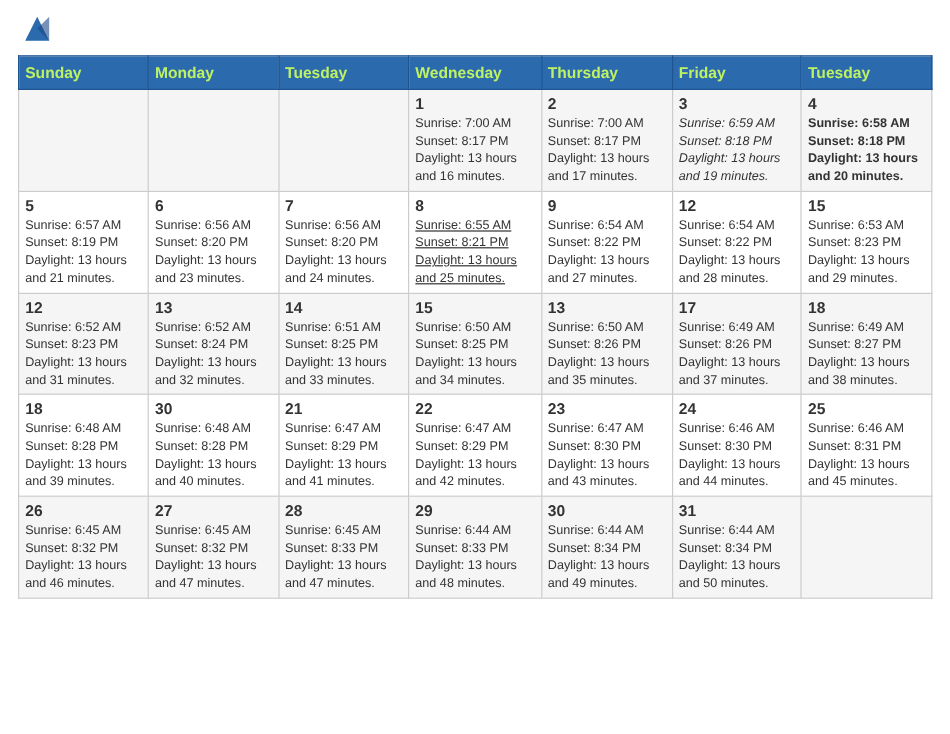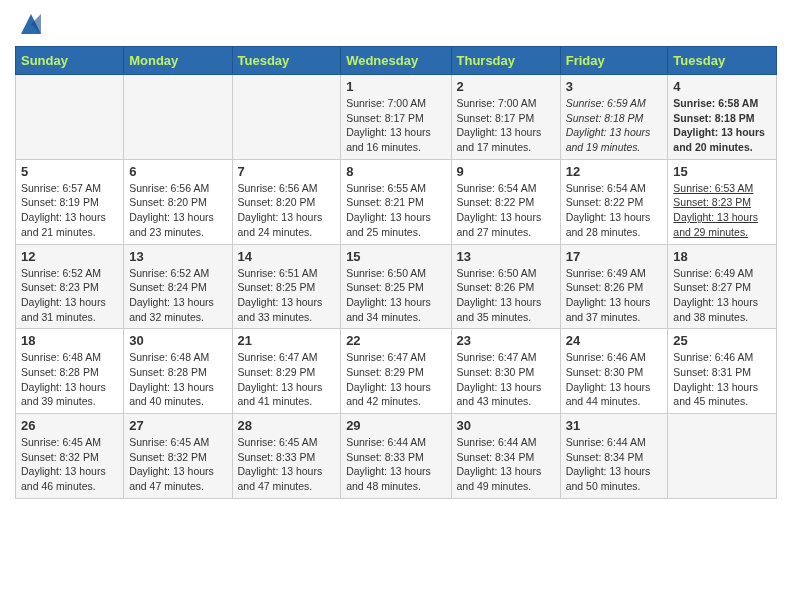--- a/index.html
+++ b/index.html
@@ -185,42 +185,42 @@
           </td>
           <td>
             <span class="day-number">7</span>
             <div class="day-info" style="white-space: pre-line;">Sunrise: 6:56 AM
 Sunset: 8:20 PM
 Daylight: 13 hours
 and 24 minutes.</div>
           </td>
           <td>
             <span class="day-number">8</span>
-            <div class="day-info" style="white-space: pre-line;">Sunrise: 6:55 AM
+            <div class="day-info" style="white-space: pre-line; text-decoration: underline;">Sunrise: 6:55 AM
 Sunset: 8:21 PM
 Daylight: 13 hours
 and 25 minutes.</div>
           </td>
           <td>
             <span class="day-number">9</span>
             <div class="day-info" style="white-space: pre-line;">Sunrise: 6:54 AM
 Sunset: 8:22 PM
 Daylight: 13 hours
 and 27 minutes.</div>
           </td>
           <td>
             <span class="day-number">12</span>
             <div class="day-info" style="white-space: pre-line;">Sunrise: 6:54 AM
 Sunset: 8:22 PM
 Daylight: 13 hours
 and 28 minutes.</div>
           </td>
           <td>
             <span class="day-number">15</span>
-            <div class="day-info" style="white-space: pre-line; text-decoration: underline;">Sunrise: 6:53 AM
+            <div class="day-info" style="white-space: pre-line;">Sunrise: 6:53 AM
 Sunset: 8:23 PM
 Daylight: 13 hours
 and 29 minutes.</div>
           </td>
         </tr>
         <tr>
           <td>
             <span class="day-number">12</span>
             <div class="day-info" style="white-space: pre-line;">Sunrise: 6:52 AM
 Sunset: 8:23 PM

